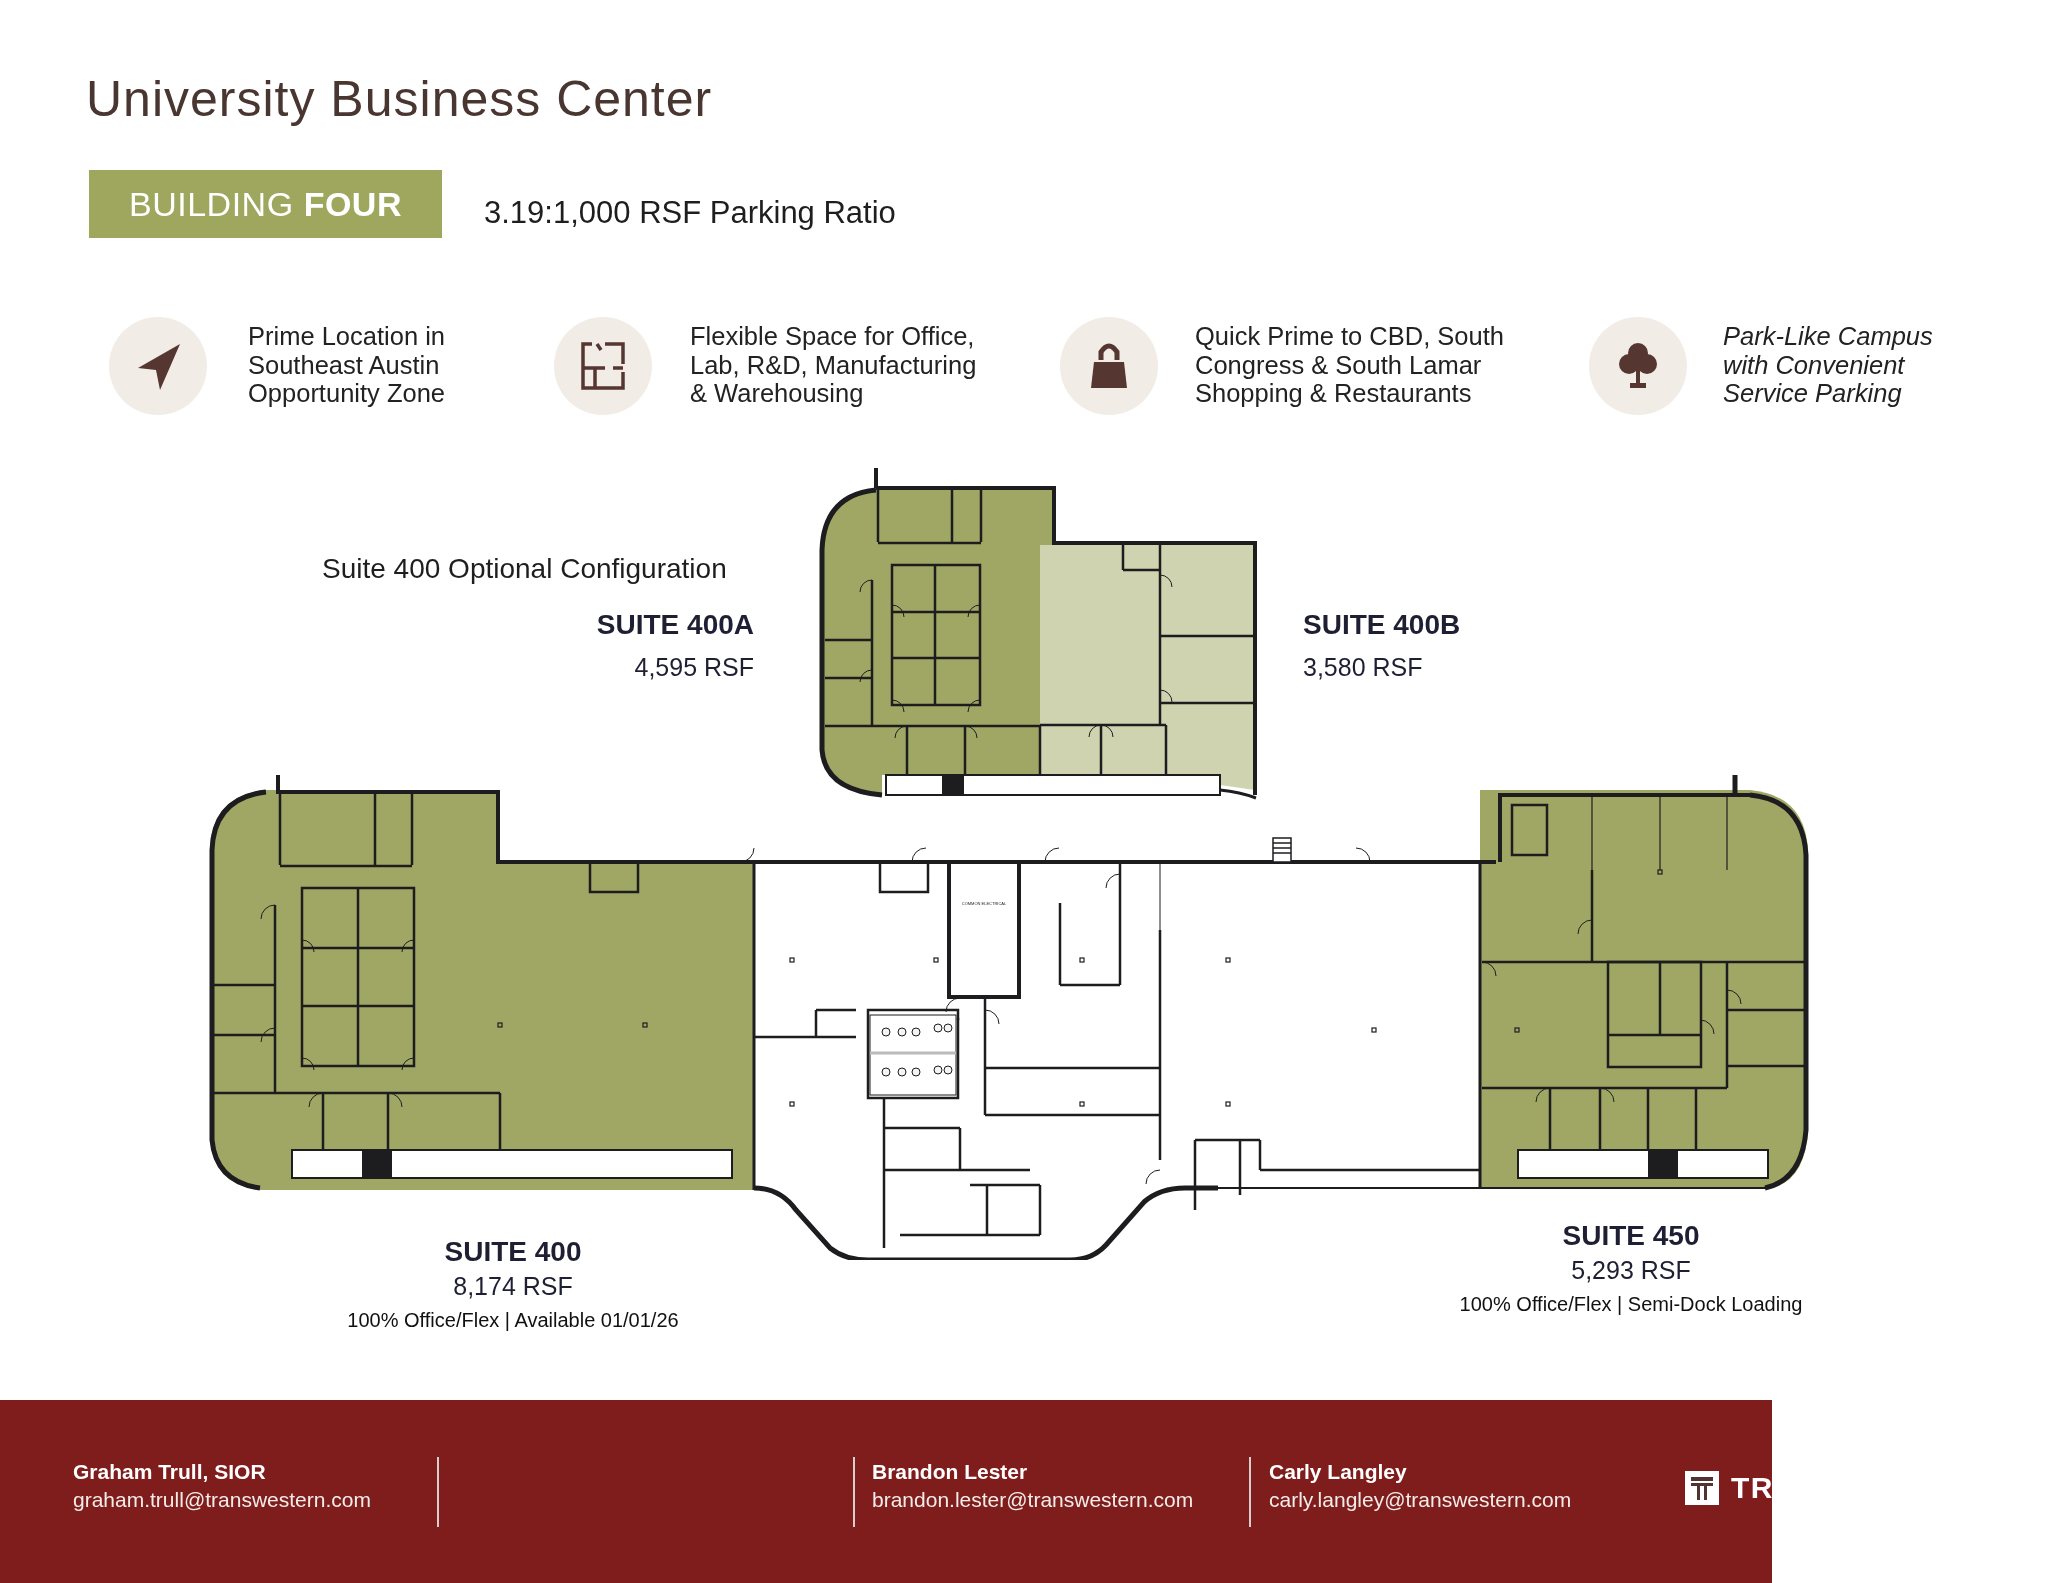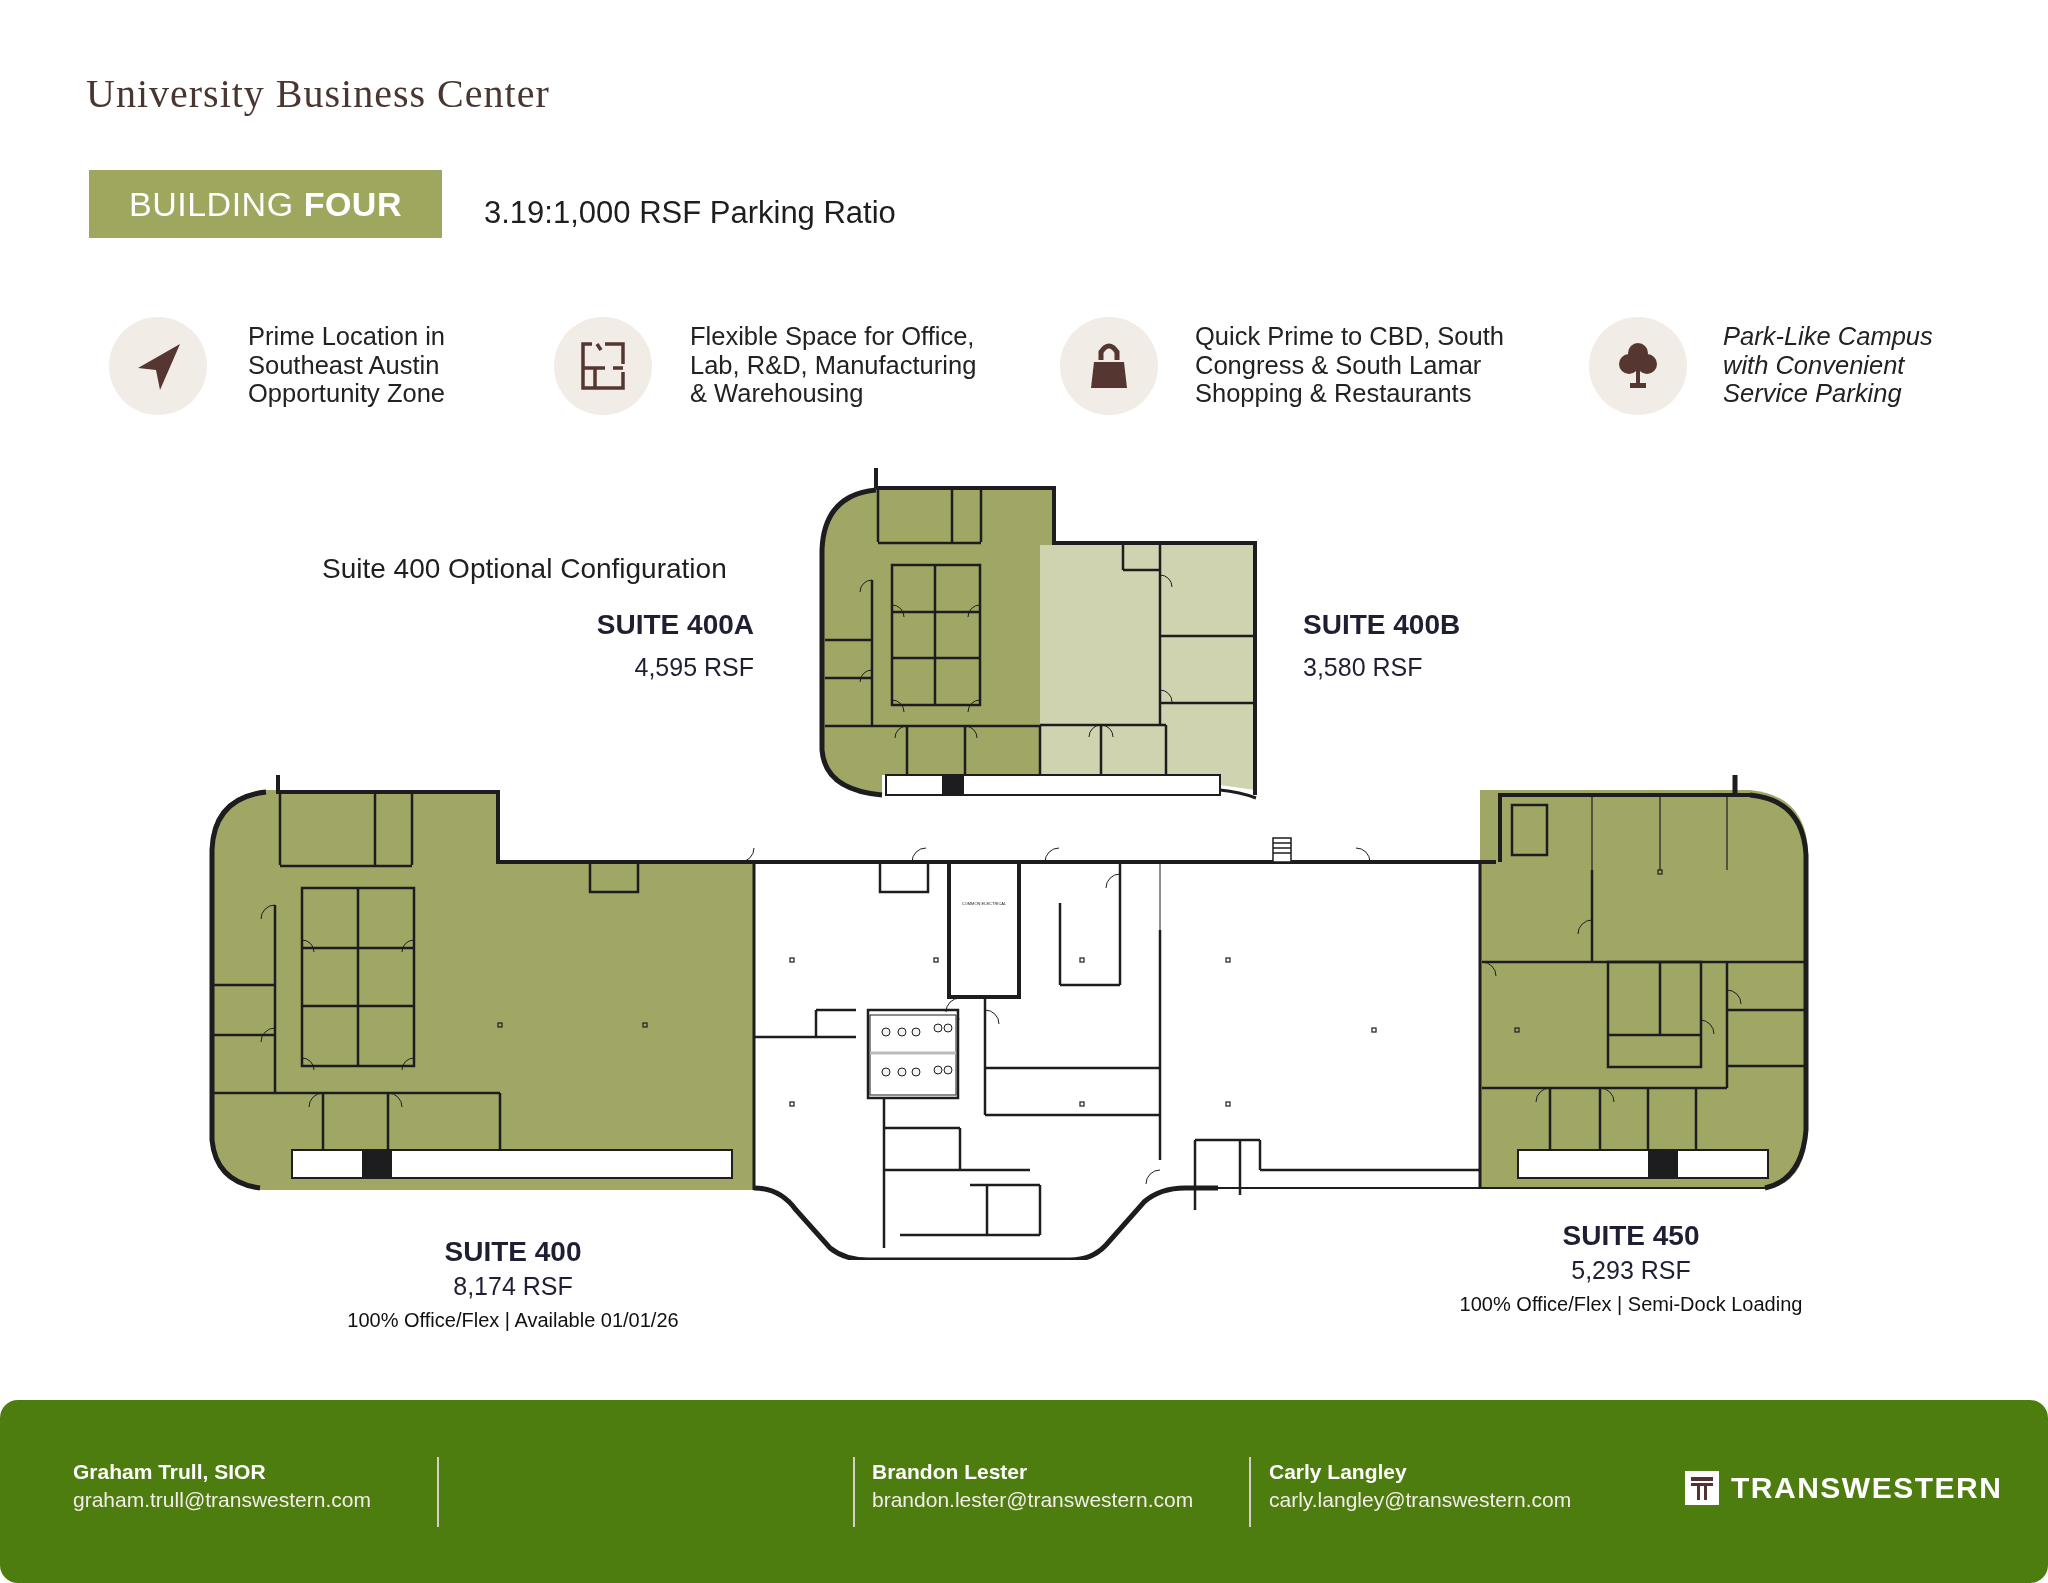--- a/index.html
+++ b/index.html
@@ -1,29 +1,29 @@
 <!DOCTYPE html>
 <html><head>
 <meta charset="utf-8">
 <style>
   html, body { margin:0; padding:0; background:#ffffff; }
   body { width:2048px; height:1583px; position:relative; overflow:hidden; font-family:"Liberation Sans", sans-serif; color:#1e1e1e; }
   .abs { position:absolute; }
-  .title { left:86px; top:70px; font-family:Liberation Serif, serif; font-size:40px; color:#4a3631; letter-spacing:1px; white-space:nowrap; }
+  .title { left:86px; top:70px; font-family:Liberation Sans, sans-serif; font-size:50px; color:#4a3631; letter-spacing:1px; white-space:nowrap; }
   .badge { left:89px; top:170px; width:353px; height:68px; background:#9fa65d; color:#ffffff; font-size:34px; display:flex; align-items:center; justify-content:center; letter-spacing:0.5px; }
   .badge b { font-weight:700; margin-left:10px; }
   .parking { left:484px; top:195px; font-size:31px; color:#1e1e1e; white-space:nowrap; }
   .feature-circle { width:98px; height:98px; border-radius:50%; background:#f1ece6; display:flex; align-items:center; justify-content:center; }
   .feature-text { font-size:25.5px; line-height:28.5px; color:#222; white-space:nowrap; font-weight:300; }
   .plan-label { white-space:nowrap; color:#1f1f33; }
   .suite-title { font-size:28px; font-weight:700; }
   .suite-rsf { font-size:25px; }
   .suite-sub { font-size:20px; color:#111; }
   .opt { font-size:28px; color:#1e1e1e; }
-  .footer { left:0; top:1400px; width:2048px; height:183px; background:#4d7c0f;border-radius:18px; }
+  .footer { left:0; top:1400px; width:1772px; height:183px; background:#7f1d1d; }
   .contact { position:absolute; top:60px; color:#fff; white-space:nowrap; }
   .contact .name { font-size:21px; font-weight:700; }
   .contact .email { font-size:21px; font-weight:300; margin-top:4px; color:#f3ece9; }
   .divider { position:absolute; top:57px; width:2px; height:70px; background:#d8cfcc; }
   .logo { position:absolute; left:1685px; top:71px; display:flex; align-items:center; color:#fff; }
   .logo-box { width:34px; height:34px; background:#fff; position:relative; margin-right:12px; }
   .logo-text { font-size:30px; font-weight:700; letter-spacing:1.5px; }
 </style>
 </head>
 <body>

